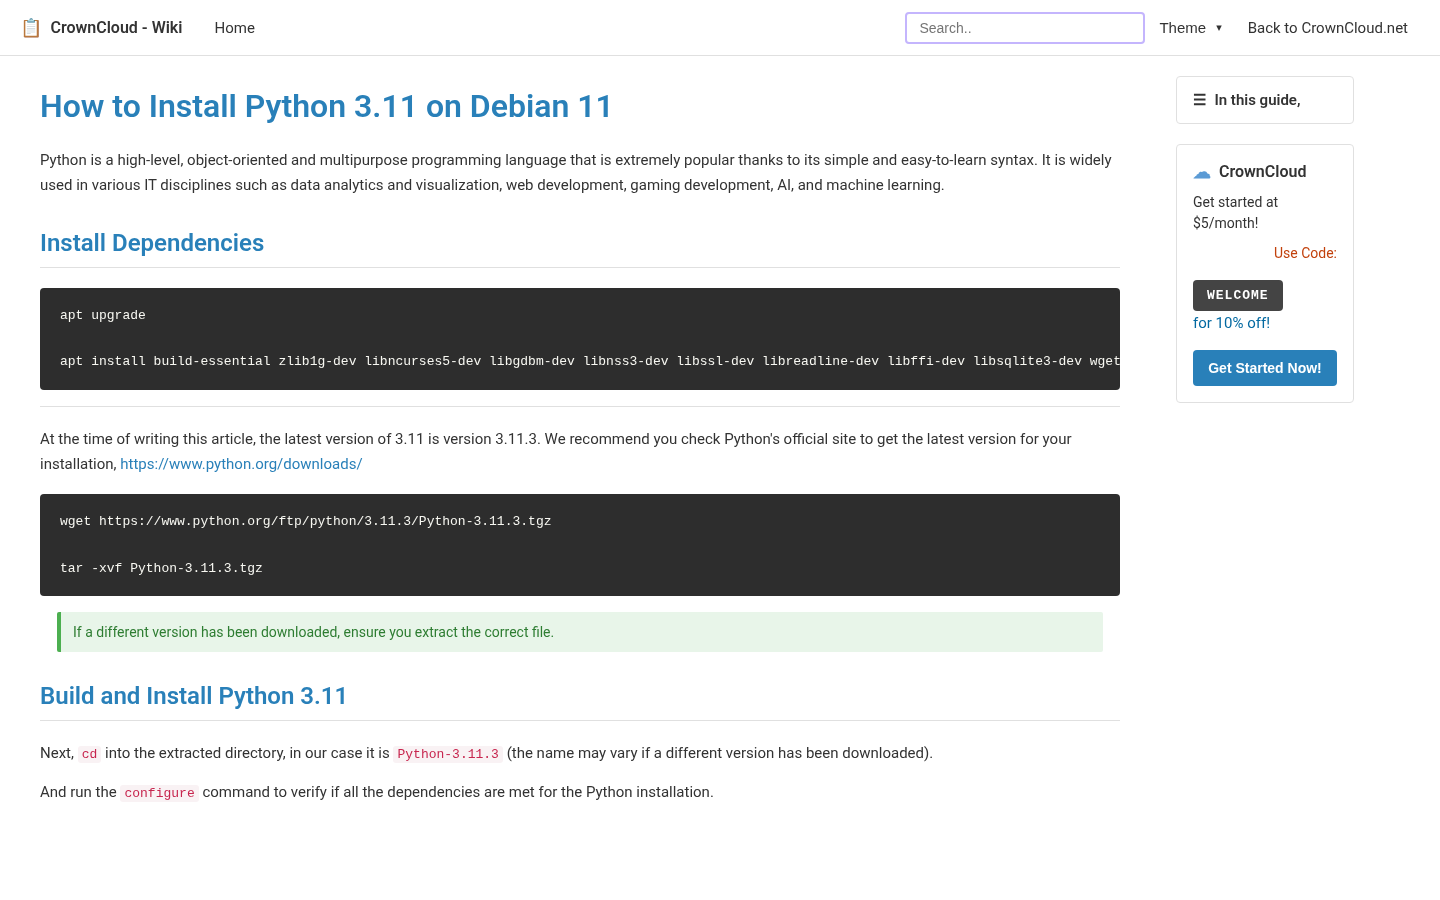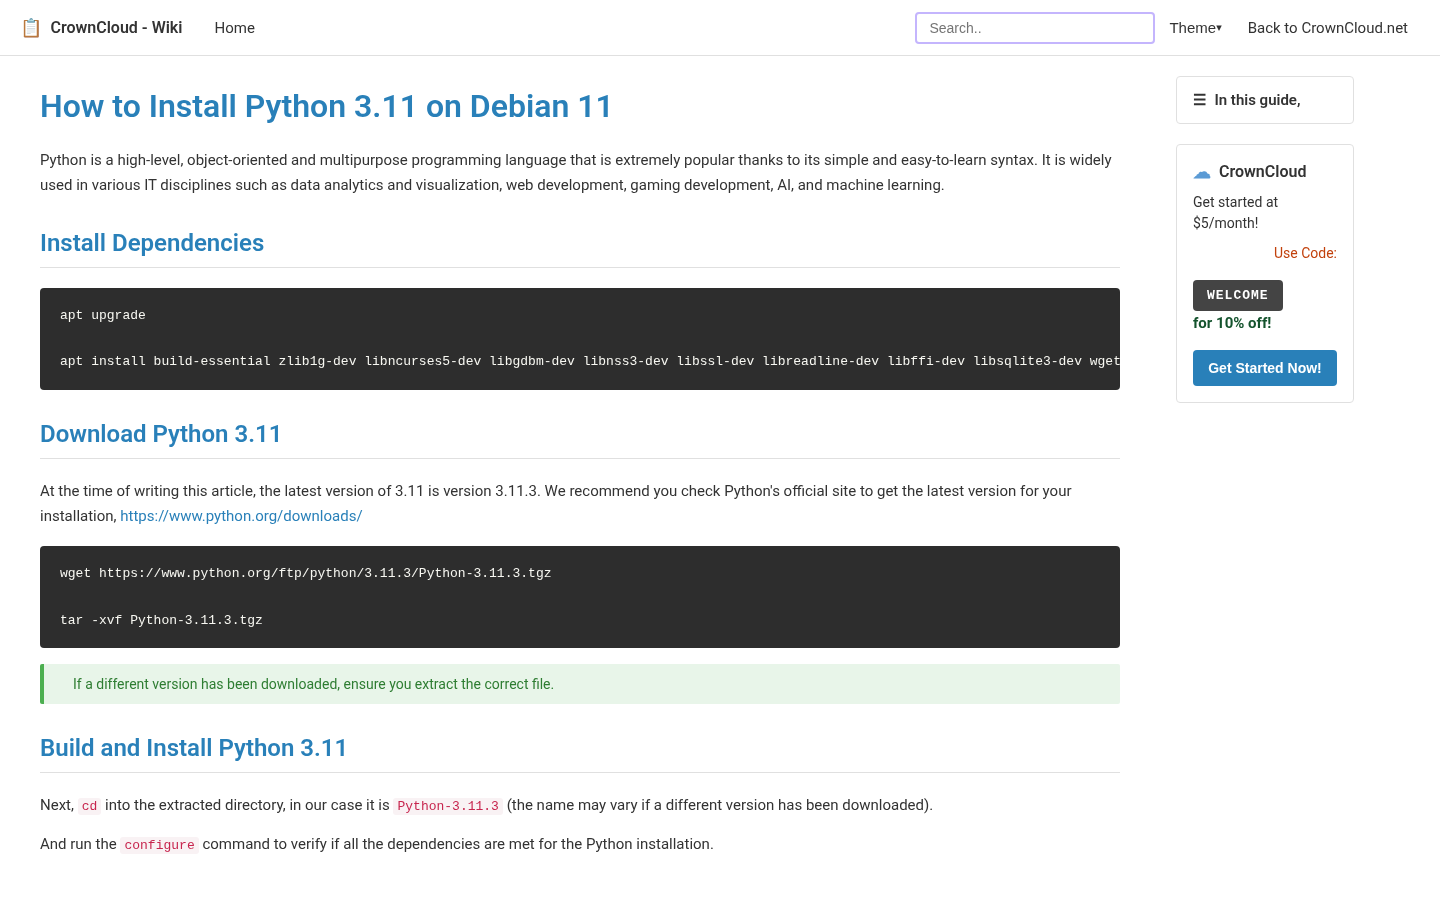--- a/index.html
+++ b/index.html
@@ -47,21 +47,21 @@
     .search-box input {
       border: none;
       outline: none;
       font-size: 14px;
       width: 100%;
       color: #999;
     }
     .theme-btn {
       display: flex;
       align-items: center;
-      gap: 0;
+      gap: 10px;
       padding: 8px 14px;
       border: none;
       background: none;
       cursor: pointer;
       font-size: 15px;
       color: #333;
     }
     .back-link {
       color: #333;
       text-decoration: none;
@@ -135,22 +135,22 @@
     }
     a.link-inline {
       color: #2980b9;
       text-decoration: none;
     }
 
     
     .alert-info {
       background: #e8f5e9;
       border-left: 4px solid #4caf50;
-      padding: 12px 29px;
-      margin: 16px 0;
+      padding: 12px 12px;
+      margin: 16px 17px;
       border-radius: 2px;
       color: #2e7d32;
       font-size: 14px;
     }
 
     
     .toc-box {
       border: 1px solid #e0e0e0;
       border-radius: 4px;
       padding: 14px 16px;
@@ -199,22 +199,22 @@
       font-size: 13px;
       font-weight: bold;
       padding: 8px 14px;
       border-radius: 4px;
       display: inline-block;
       margin-bottom: 0;
       letter-spacing: 1px;
     }
     .promo-discount {
       font-size: 15px;
-      font-weight: 700;
-      color: #14532d;
+      font-weight: 400;
+      color: #0369a1;
     }
     .promo-btn {
       display: block;
       width: 100%;
       background: #2980b9;
       color: #fff;
       border: none;
       border-radius: 4px;
       padding: 10px;
       font-size: 14px;
@@ -251,21 +251,20 @@
 
     <h1>How to Install Python 3.11 on Debian 11</h1>
     <p>Python is a high-level, object-oriented and multipurpose programming language that is extremely popular thanks to its simple and easy-to-learn syntax. It is widely used in various IT disciplines such as data analytics and visualization, web development, gaming development, AI, and machine learning.</p>
 
     <h2>Install Dependencies</h2>
     <hr class="section-divider">
     <div class="code-block">apt upgrade
 
 apt install build-essential zlib1g-dev libncurses5-dev libgdbm-dev libnss3-dev libssl-dev libreadline-dev libffi-dev libsqlite3-dev wget libbz2-de</div>
 
-    <h2>Download Python 3.11</h2>
     <hr class="section-divider">
     <p>
       <span>At the time of writing this article, the latest version of 3.11 is version 3.11.3. We recommend you check Python's official site to get the latest version for your installation,</span>
       <a class="link-inline" href="#">https://www.python.org/downloads/</a>
     </p>
     <div class="code-block">wget https://www.python.org/ftp/python/3.11.3/Python-3.11.3.tgz
 
 tar -xvf Python-3.11.3.tgz</div>
     <div class="alert-info">If a different version has been downloaded, ensure you extract the correct file.</div>
 

